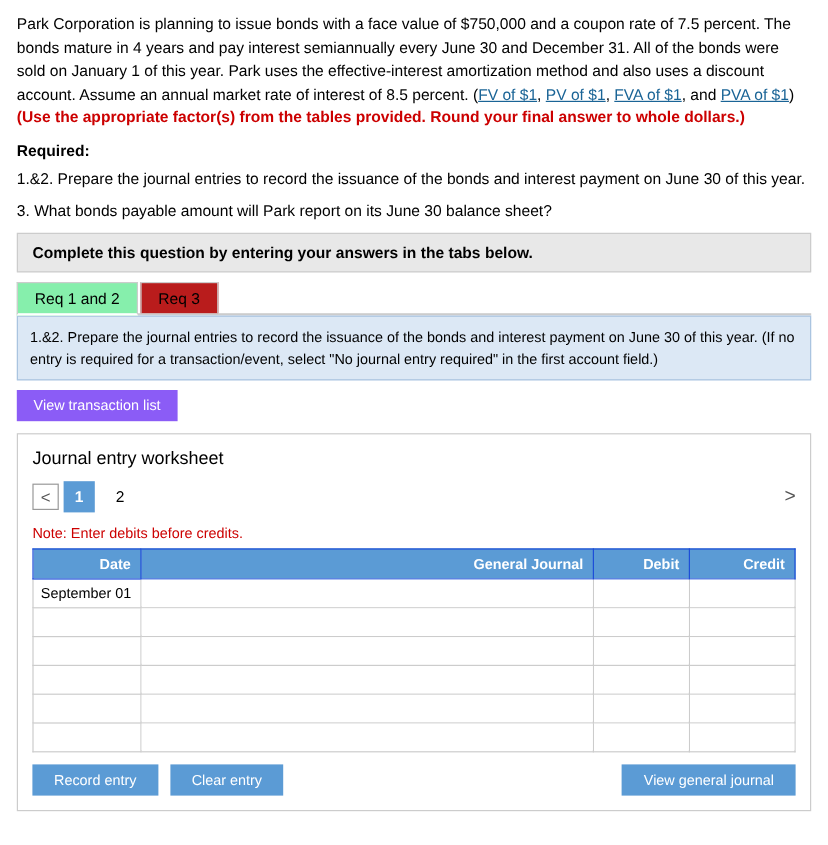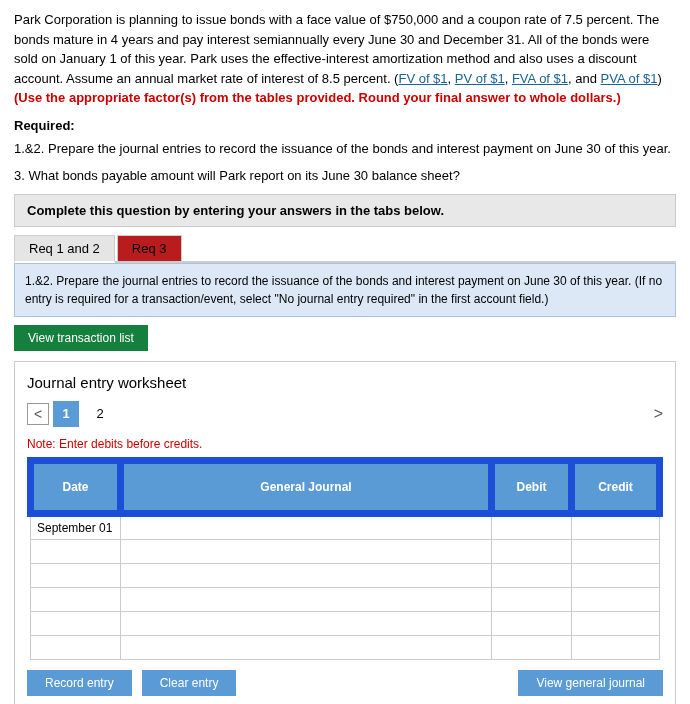--- a/index.html
+++ b/index.html
@@ -48,36 +48,36 @@
     .tab {
       padding: 5px 14px;
       border: 1px solid #ccc;
       border-bottom: none;
       cursor: pointer;
       background: #b91c1c;
       font-size: 13px;
       margin-right: 2px;
     }
     .tab.active {
-      background: #e5e5e5;
+      background: #86efac;
       border-bottom: 2px solid #fff;
       margin-bottom: -2px;
       z-index: 1;
     }
     .instruction-box {
       background: #dce8f5;
       border: 1px solid #aac4e0;
       padding: 8px 10px;
       font-size: 12px;
       line-height: 1.5;
       margin-top: 0;
       margin-bottom: 8px;
     }
     .view-transaction-btn {
-      background: #15803d;
+      background: #8b5cf6;
       color: #fff;
       border: none;
       padding: 6px 14px;
       font-size: 12px;
       cursor: pointer;
       margin-bottom: 10px;
     }
     .journal-worksheet {
       border: 1px solid #ccc;
       padding: 12px;
@@ -145,23 +145,23 @@
       margin-bottom: 6px;
     }
     table.journal-table {
       width: 100%;
       border-collapse: collapse;
       font-size: 12px;
     }
     table.journal-table th {
       background: #5b9bd5;
       color: #fff;
-      border: 7px solid #1d4ed8;
-      padding: 16px 8px;
-      text-align: center;
+      border: 1px solid #1d4ed8;
+      padding: 5px 8px;
+      text-align: right;
     }
     table.journal-table th.date-col { width: 90px; }
     table.journal-table th.journal-col { width: auto; }
     table.journal-table th.debit-col { width: 80px; }
     table.journal-table th.credit-col { width: 88px; }
     table.journal-table td {
       border: 1px solid #ccc;
       padding: 4px 6px;
       height: 24px;
     }

